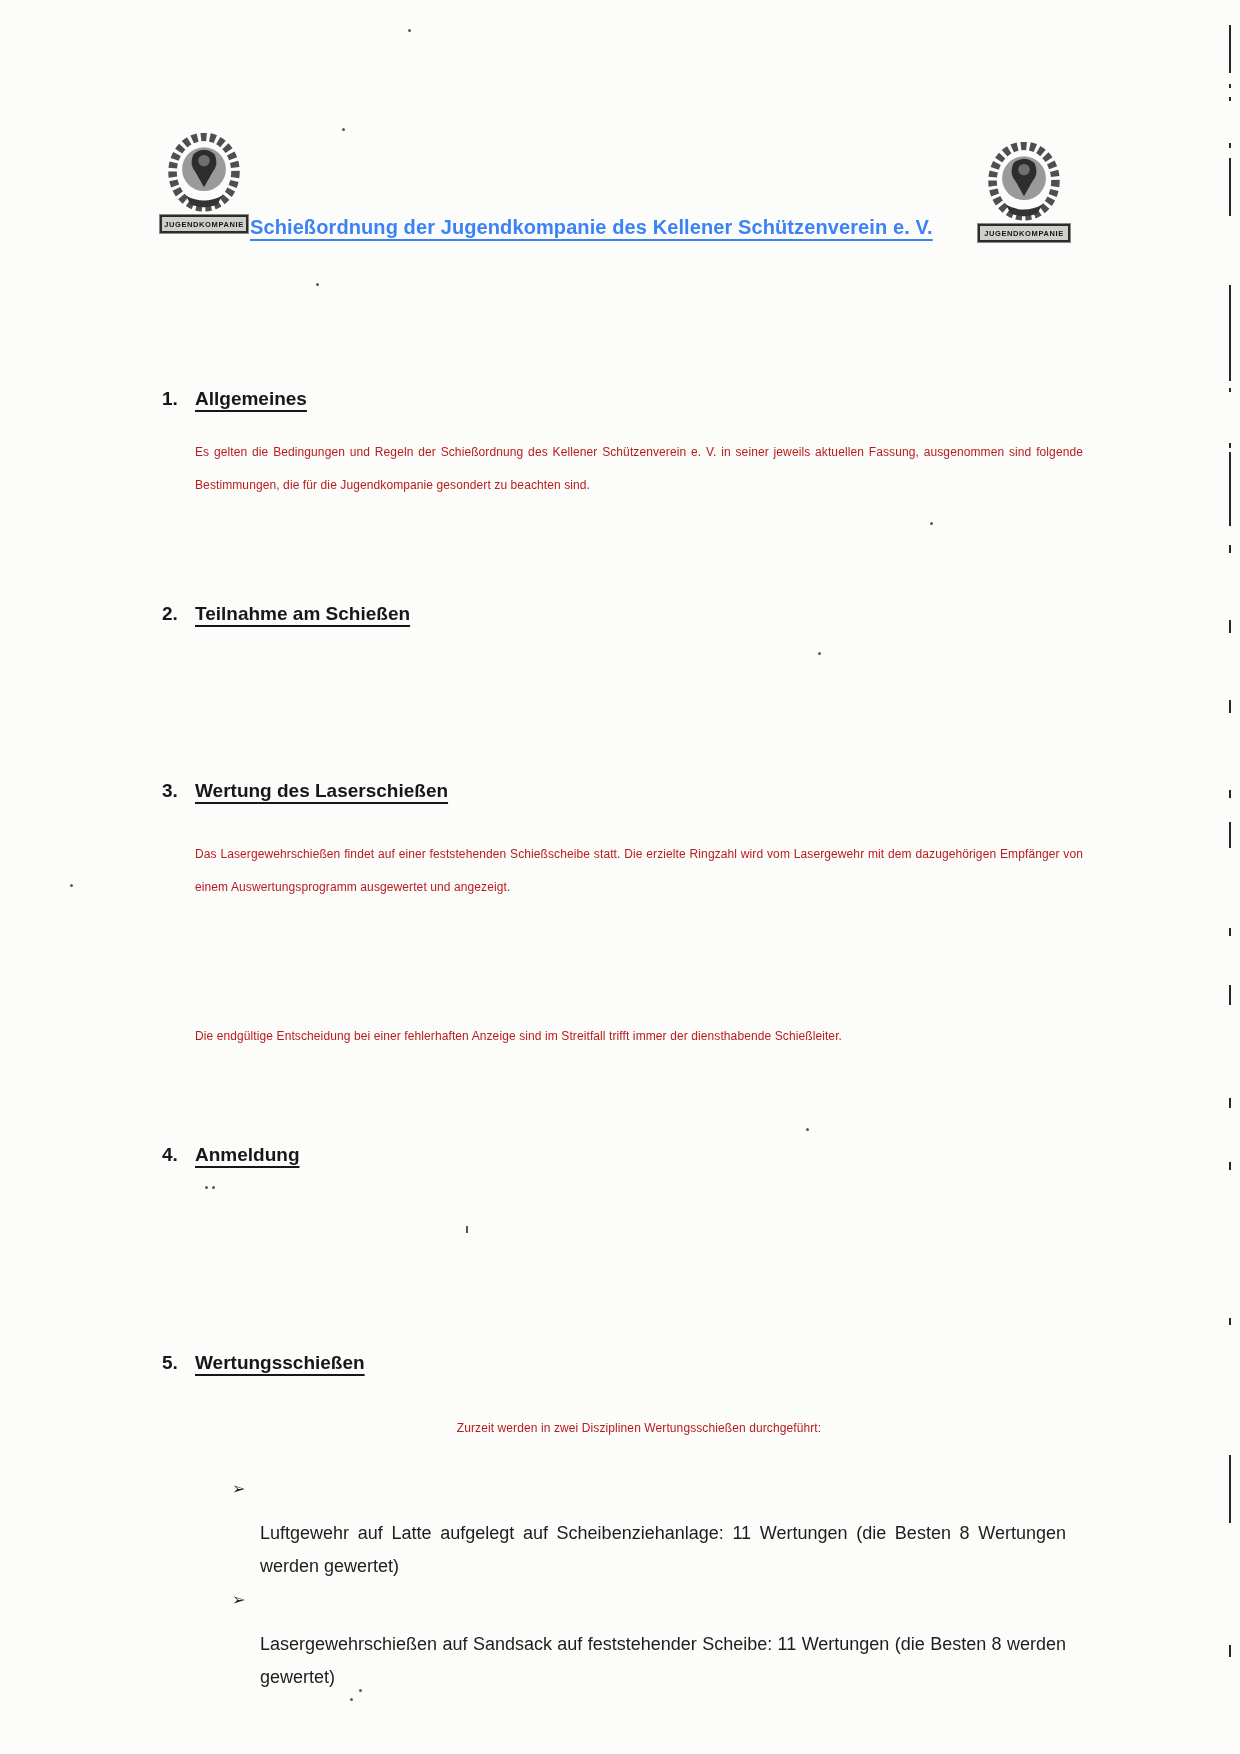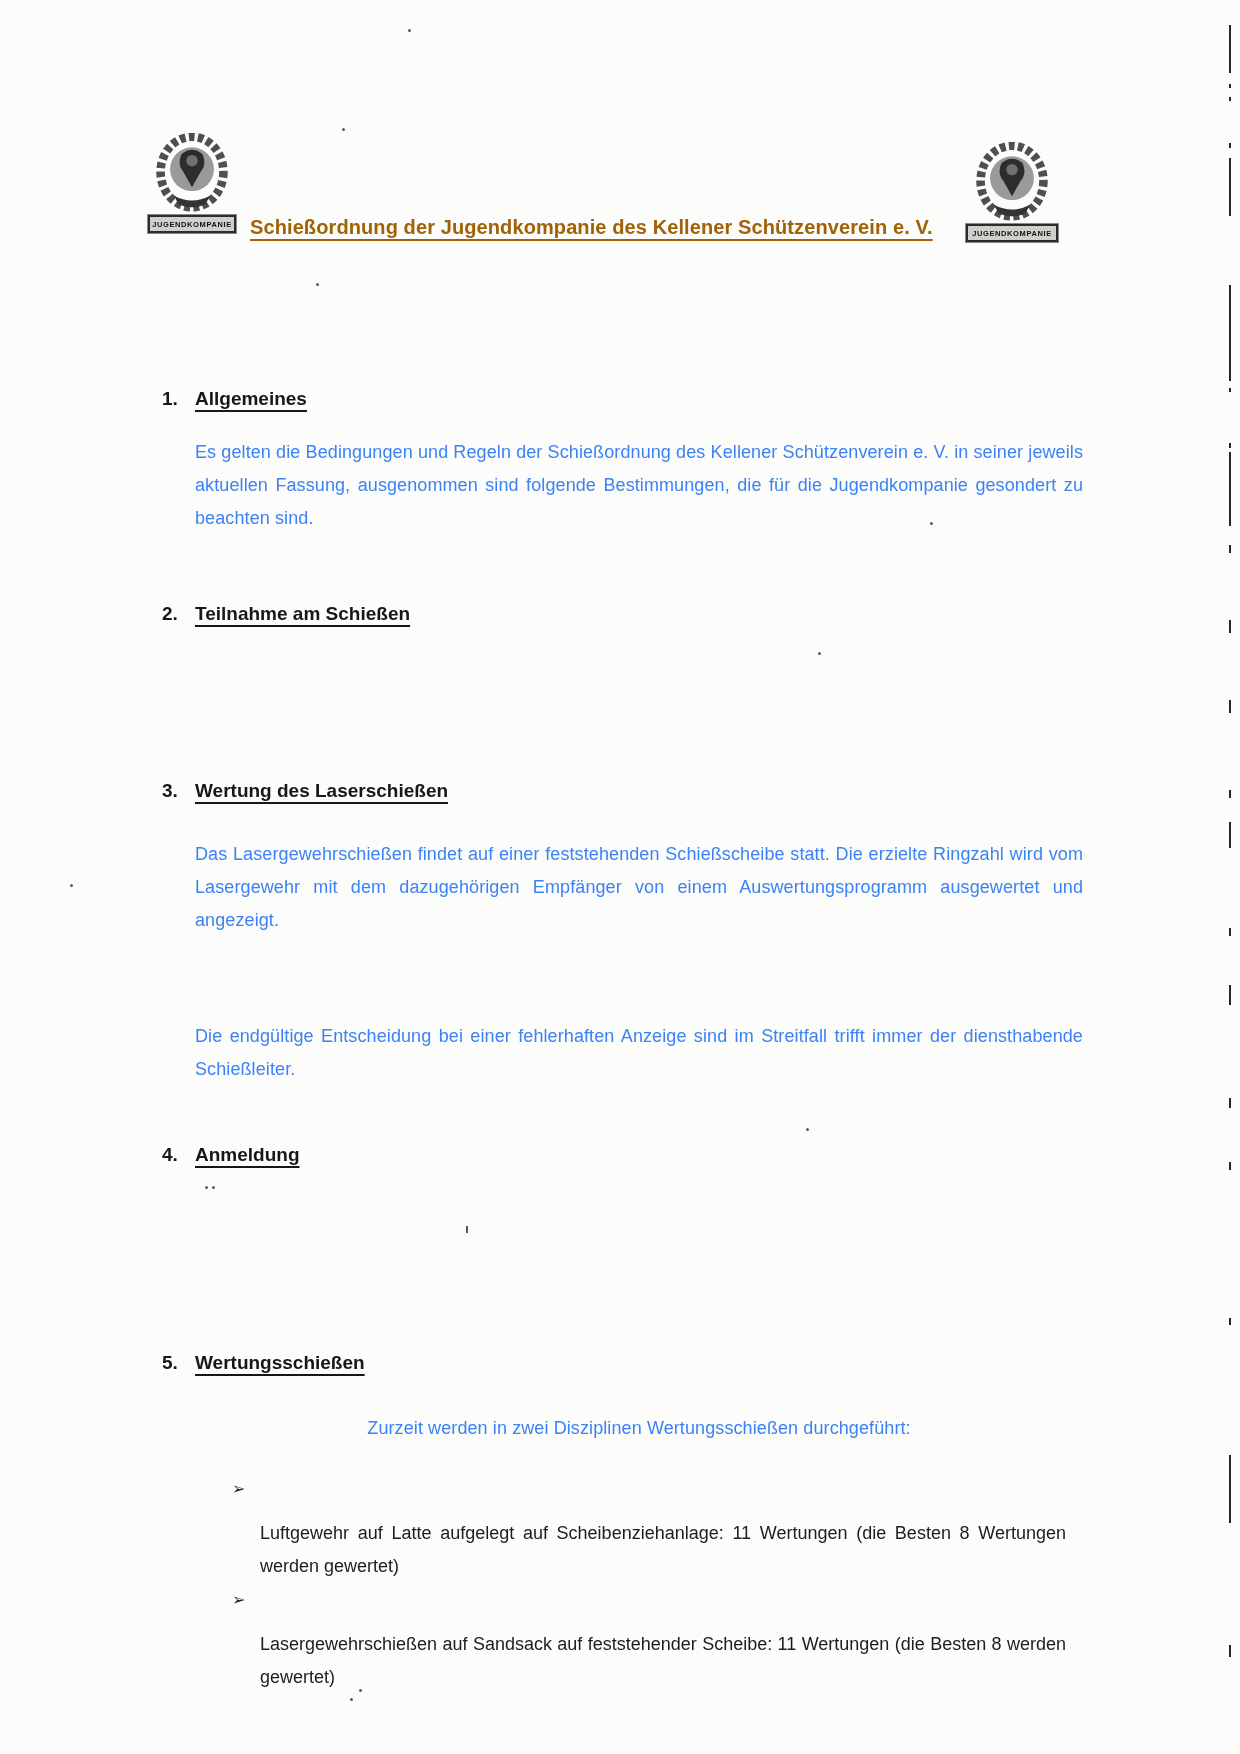--- a/index.html
+++ b/index.html
@@ -6,38 +6,38 @@
   html,body { background:#9a9a9a; }
   .page {
     position:relative; width:1240px; height:1754px; margin:0 auto;
     background:#fcfcfa; color:#1c1c1c;
     font-family:"Liberation Sans", sans-serif; overflow:hidden;
   }
   .doc-title {
     position:absolute; left:250px; top:216px;
     font-size:20px; font-weight:700; letter-spacing:.1px;
     text-decoration:underline; text-decoration-thickness:2px; text-underline-offset:5px;
-    color:#a16207;
+    color:#3b82f6;
   }
-  .logo { position:absolute; display:flex; flex-direction:column; align-items:center; }
+  .logo { position:absolute; display:flex; flex-direction:column; align-items:center;margin-left:12px; }
   .logo-left  { left:148px; top:133px; width:88px; }
   .logo-right { left:966px; top:142px; width:92px; }
   .emblem { width:78px; height:80px; }
   .banner {
     width:100%; margin-top:2px; padding:3px 1px 2px;
     background:#cfcfcc; border:2px solid #2c2c2c; box-shadow:0 0 0 1px #8a8a8a;
     color:#141414; font-weight:700; font-size:7.5px; letter-spacing:.6px; text-align:center;
     white-space:nowrap; overflow:hidden;
   }
   .sec-head { position:absolute; left:162px; font-size:19px; font-weight:700; line-height:26px; color:#171717; }
   .sec-num  { display:inline-block; width:33px; }
   .sec-title{ text-decoration:underline; text-decoration-thickness:2px; text-underline-offset:5px;margin-top:32px; }
   .para {
     position:absolute; left:195px; width:888px;
-    font-size:18px; line-height:33px; text-align:justify; letter-spacing:.1px; color:#3b82f6;
+    font-size:12px; line-height:33px; text-align:justify; letter-spacing:.1px; color:#b91c1c;
   }
   .bullets { position:absolute; left:232px; top:1472px; width:840px; }
   .bullet  { display:flex; gap:10px; font-size:18px; line-height:33px; color:#1d1d1d; }
   .bullet .glyph { flex:0 0 18px; font-size:16px; line-height:33px; color:#222; }
   .bullet .btext { width:806px; text-align:justify;margin-top:45px; }
   .artifact { position:absolute; left:1229px; width:2px; background:#262626; }
   .speck { position:absolute; width:3px; height:3px; background:#5a5a5a; border-radius:50%; }
   .tick  { position:absolute; width:2px; height:7px; background:#555; }
 </style>
 </head>

